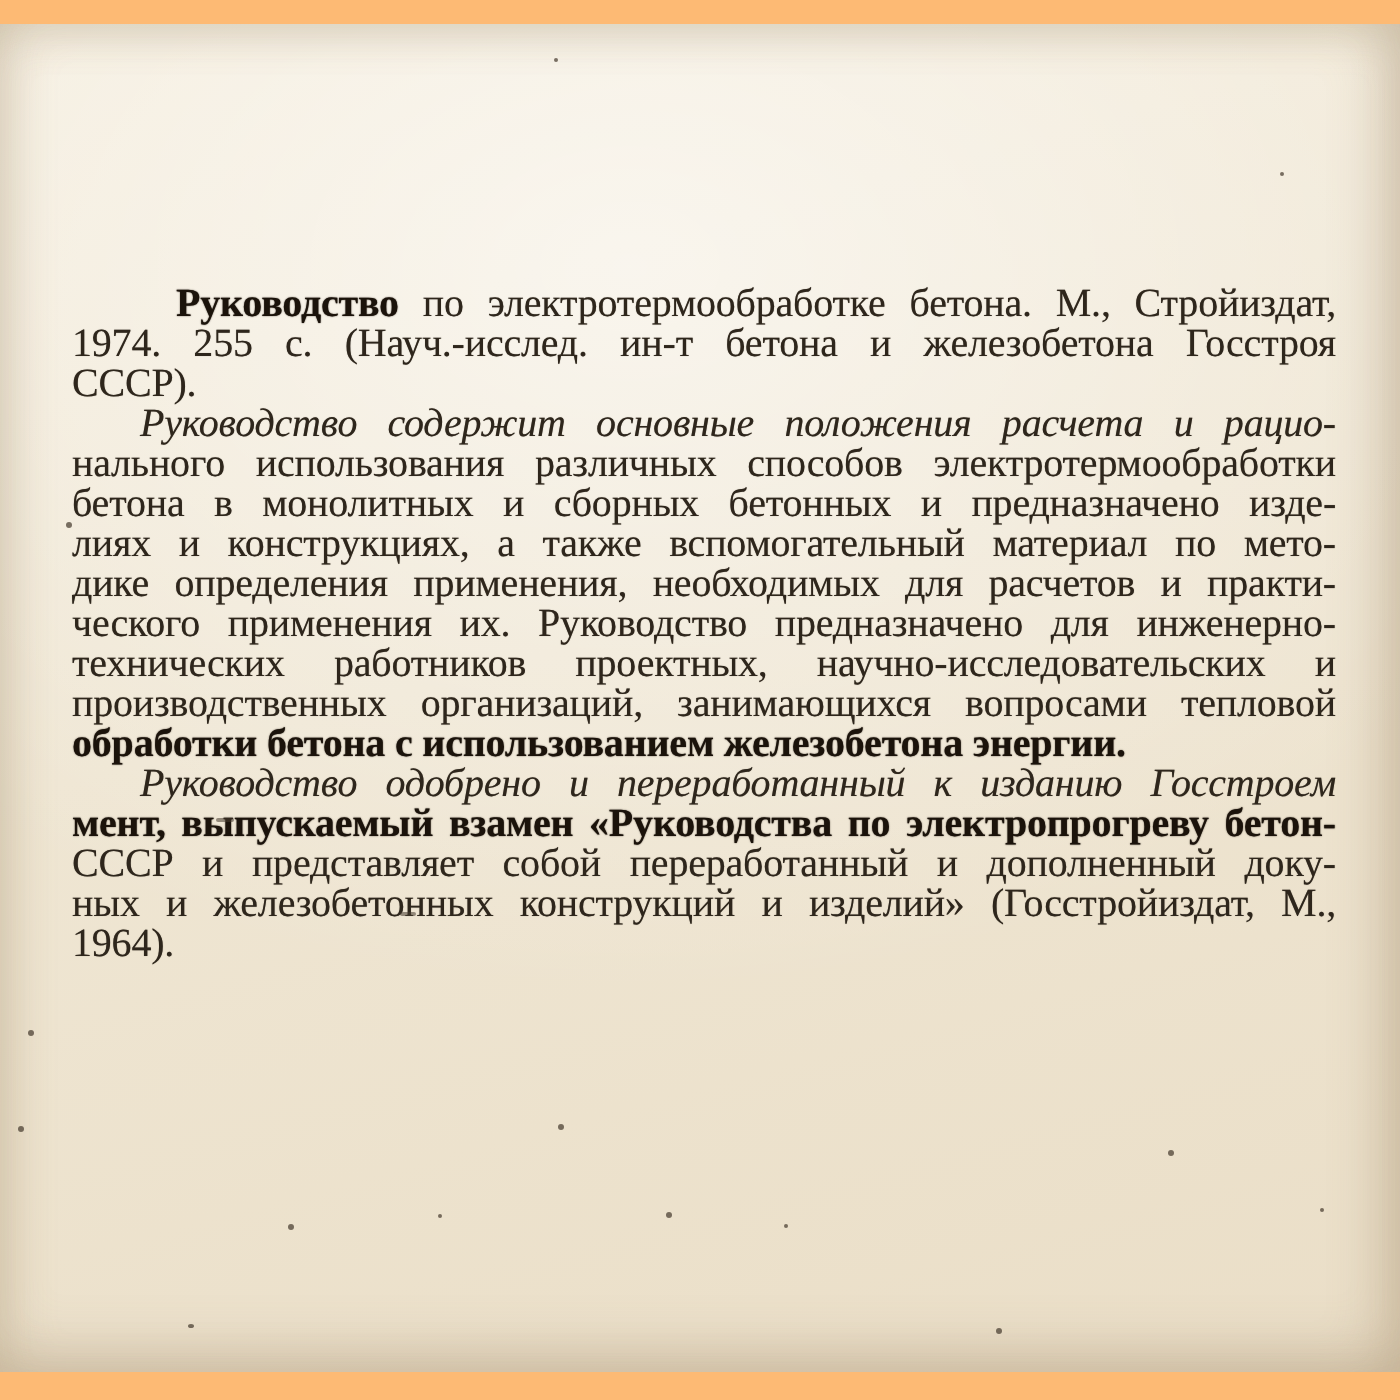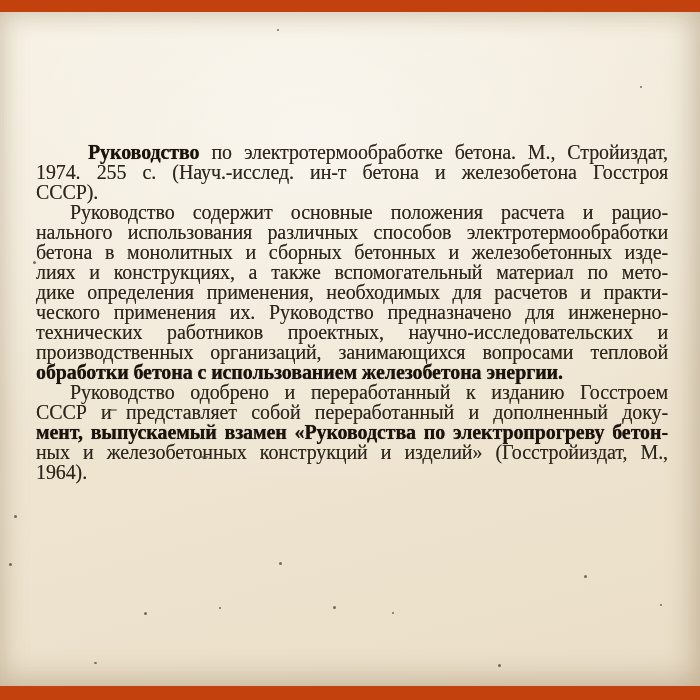--- a/index.html
+++ b/index.html
@@ -1,58 +1,58 @@
 <!DOCTYPE html>
 <html><head>
 <meta charset="utf-8">
 <style>
   html,body{margin:0;padding:0;}
   body{width:700px;height:700px;background:#ffffff;overflow:hidden;position:relative;
        font-family:"Liberation Serif","DejaVu Serif",serif;}
-  .stage{position:absolute;left:0;top:0;width:700px;height:700px;background:#c2410c;}
+  .stage{position:absolute;left:0;top:0;width:700px;height:700px;background:#fdba74;}
   .paper{position:absolute;left:0;top:12px;width:700px;height:674px;
     background:
       radial-gradient(120% 90% at 45% 18%, rgba(255,255,255,0.55), rgba(255,255,255,0) 60%),
       linear-gradient(165deg,#f5eedf 0%,#efe6d3 45%,#eadec7 100%);
     box-shadow: inset -12px 0 26px rgba(140,115,80,.20),
                 inset 0 -14px 26px rgba(140,115,80,.16),
                 inset 10px 0 22px rgba(165,145,110,.12),
                 inset 0 10px 18px rgba(185,165,130,.10);}
   .textblock{position:absolute;left:36px;top:130px;width:632px;}
   .line{height:20px;line-height:20px;font-size:20px;letter-spacing:-0.1px;
         color:#2e261c;white-space:normal;
         text-shadow:0 0 0.4px rgba(46,36,24,.55);}
   .line.just{text-align:justify;text-align-last:justify;-moz-text-align-last:justify;}
-  .line.indent-sm{text-indent:34px;}
+  .line.indent-sm{text-indent:34px;font-style:italic;}
   .line.indent-lg{text-indent:52px;}
   .heavy{font-weight:700;color:#1b130b;text-shadow:0 0 0.7px rgba(22,13,5,.85);}
   .speck{position:absolute;background:#473c2f;opacity:.72;border-radius:50%;}
   .speck.dash{border-radius:1px;opacity:.55;}
 </style>
 </head>
 <body>
 
 <div class="stage">
   <div class="paper">
     <div class="textblock" id="textblock">
         <div class="line just indent-lg"><span class="heavy">Руководство</span><span> по электротермообработке бетона. М., Стройиздат,</span></div>
         <div class="line just">1974. 255 с. (Науч.-исслед. ин-т бетона и железобетона Госстроя</div>
         <div class="line">СССР).</div>
         <div class="line just indent-sm">Руководство содержит основные положения расчета и рацио-</div>
         <div class="line just">нального использования различных способов электротермообработки</div>
-        <div class="line just">бетона в монолитных и сборных бетонных и железобетонных изде-</div>
+        <div class="line just">бетона в монолитных и сборных бетонных и предназначено изде-</div>
         <div class="line just">лиях и конструкциях, а также вспомогательный материал по мето-</div>
         <div class="line just">дике определения применения, необходимых для расчетов и практи-</div>
         <div class="line just">ческого применения их. Руководство предназначено для инженерно-</div>
         <div class="line just">технических работников проектных, научно-исследовательских и</div>
         <div class="line just">производственных организаций, занимающихся вопросами тепловой</div>
         <div class="line heavy">обработки бетона с использованием железобетона энергии.</div>
         <div class="line just indent-sm">Руководство одобрено и переработанный к изданию Госстроем</div>
+        <div class="line just heavy">мент, выпускаемый взамен «Руководства по электропрогреву бетон-</div>
         <div class="line just">СССР и представляет собой переработанный и дополненный доку-</div>
-        <div class="line just heavy">мент, выпускаемый взамен «Руководства по электропрогреву бетон-</div>
         <div class="line just">ных и железобетонных конструкций и изделий» (Госстройиздат, М.,</div>
         <div class="line">1964).</div>
       </div>
   </div>
   <div id="specks">
       <div class="speck" style="left: 14px; top: 515px; width: 3px; height: 3px;"></div>
       <div class="speck" style="left: 9px; top: 563px; width: 3px; height: 3px;"></div>
       <div class="speck" style="left: 279px; top: 562px; width: 3px; height: 3px;"></div>
       <div class="speck" style="left: 584px; top: 575px; width: 3px; height: 3px;"></div>
       <div class="speck" style="left: 144px; top: 612px; width: 3px; height: 3px;"></div>

